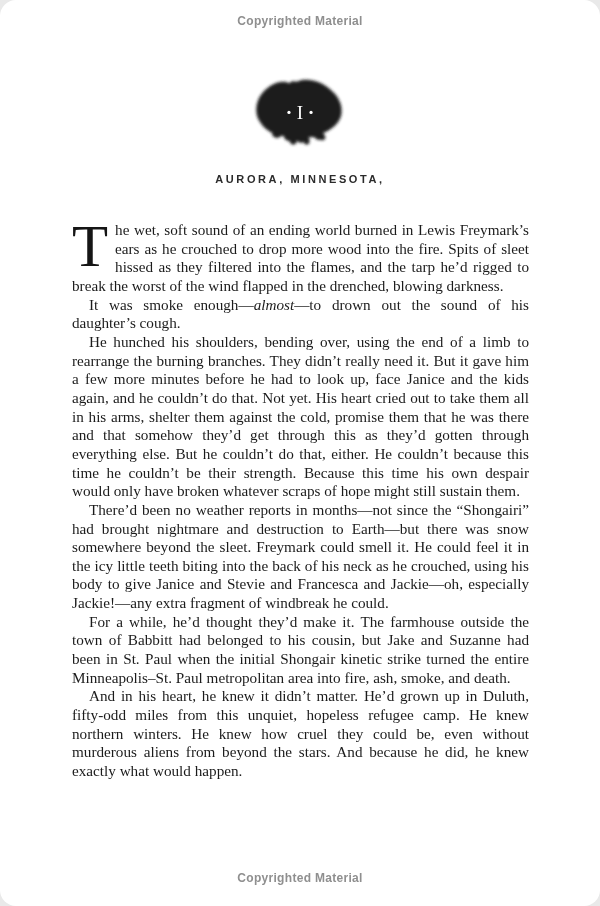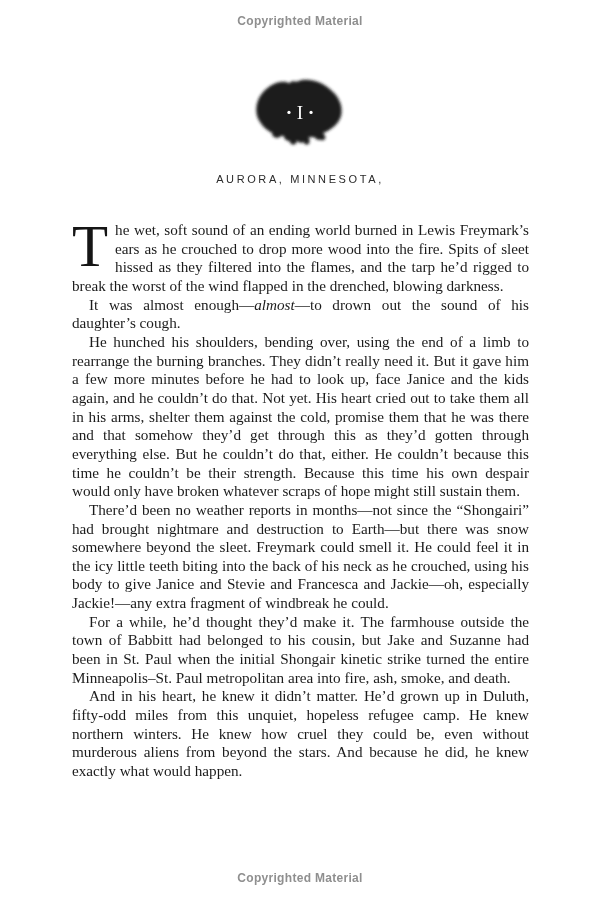--- a/index.html
+++ b/index.html
@@ -4,20 +4,21 @@
 <style>
   html, body { margin: 0; padding: 0; background: #e9e9e9; }
   .page {
     position: relative;
     width: 600px;
     height: 906px;
     margin: 0 auto;
     background: #ffffff;
     overflow: hidden;
     font-family: "Liberation Serif", serif;
+    border-radius: 16px;
   }
   .notice {
     position: absolute;
     left: 0;
     width: 100%;
     text-align: center;
     font-family: "Liberation Sans", sans-serif;
     font-size: 12px;
     font-weight: 700;
     color: #8f8f8f;
@@ -36,21 +37,21 @@
   }
 
   .chapter-heading {
     position: absolute;
     top: 171px;
     left: 0;
     width: 100%;
     text-align: center;
     font-family: "Liberation Sans", sans-serif;
     font-size: 11px;
-    font-weight: 400;
+    font-weight: 700;
     letter-spacing: 2.6px;
     color: #2b2b2b;
     line-height: 17.5px;
   }
 
   .body-text {
     position: absolute;
     top: 221px;
     left: 72px;
     width: 457px;
@@ -103,21 +104,21 @@
       <circle cx="61.5" cy="37.5" r="1.7" fill="#ffffff"></circle>
     </g>
   </svg>
 
   <div class="chapter-heading">
     <div>AURORA, MINNESOTA,</div>
   </div>
 
   <div class="body-text">
       <p class="has-dropcap"><span class="dropcap">T</span><span>he wet, soft sound of an ending world burned in Lewis Freymark’s ears as he crouched to drop more wood into the fire. Spits of sleet hissed as they filtered into the flames, and the tarp he’d rigged to break the worst of the wind flapped in the drenched, blowing darkness.</span></p>
-      <p><span>It was almost enough—</span><em>almost</em><span>—to drown out the sound of his daughter’s cough.</span></p>
+      <p><span>It was smoke enough—</span><em>almost</em><span>—to drown out the sound of his daughter’s cough.</span></p>
       <p><span>He hunched his shoulders, bending over, using the end of a limb to rearrange the burning branches. They didn’t really need it. But it gave him a few more minutes before he had to look up, face Janice and the kids again, and he couldn’t do that. Not yet. His heart cried out to take them all in his arms, shelter them against the cold, promise them that he was there and that somehow they’d get through this as they’d gotten through everything else. But he couldn’t do that, either. He couldn’t because this time he couldn’t be their strength. Because this time his own despair would only have broken whatever scraps of hope might still sustain them.</span></p>
       <p><span>There’d been no weather reports in months—not since the “Shongairi” had brought nightmare and destruction to Earth—but there was snow somewhere beyond the sleet. Freymark could smell it. He could feel it in the icy little teeth biting into the back of his neck as he crouched, using his body to give Janice and Stevie and Francesca and Jackie—oh, especially Jackie!—any extra fragment of windbreak he could.</span></p>
       <p><span>For a while, he’d thought they’d make it. The farmhouse outside the town of Babbitt had belonged to his cousin, but Jake and Suzanne had been in St. Paul when the initial Shongair kinetic strike turned the entire Minneapolis–St. Paul metropolitan area into fire, ash, smoke, and death.</span></p>
       <p><span>And in his heart, he knew it didn’t matter. He’d grown up in Duluth, fifty-odd miles from this unquiet, hopeless refugee camp. He knew northern winters. He knew how cruel they could be, even without murderous aliens from beyond the stars. And because he did, he knew exactly what would happen.</span></p>
     </div>
 
   <div class="notice notice-bottom">Copyrighted Material</div>
 
 </div>
 

